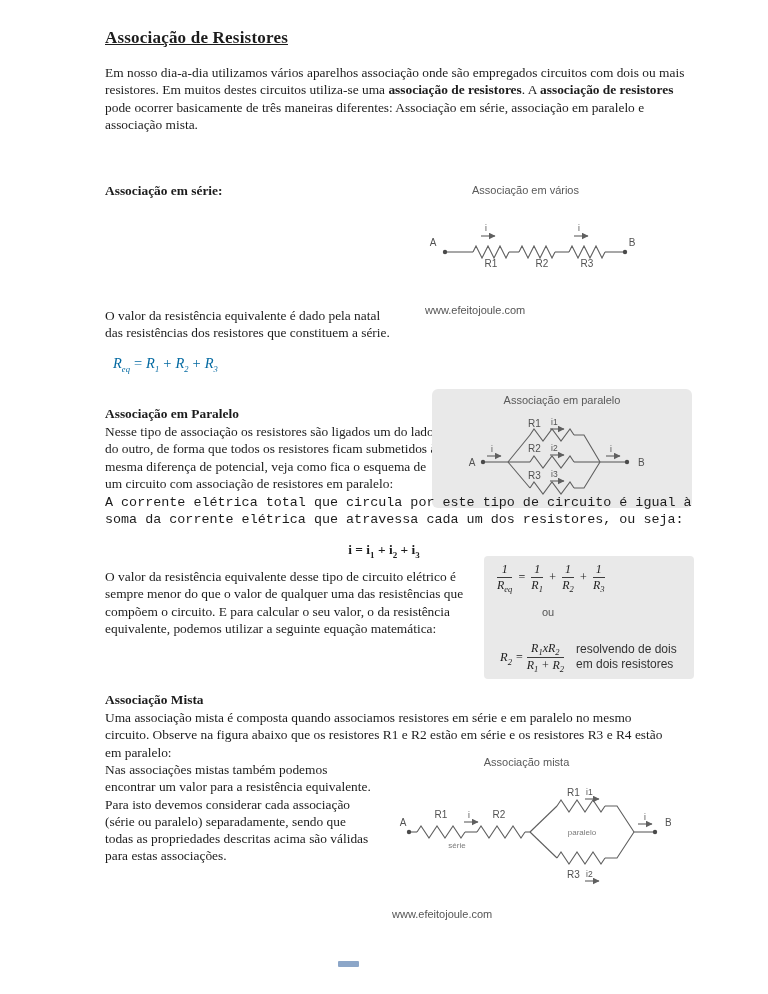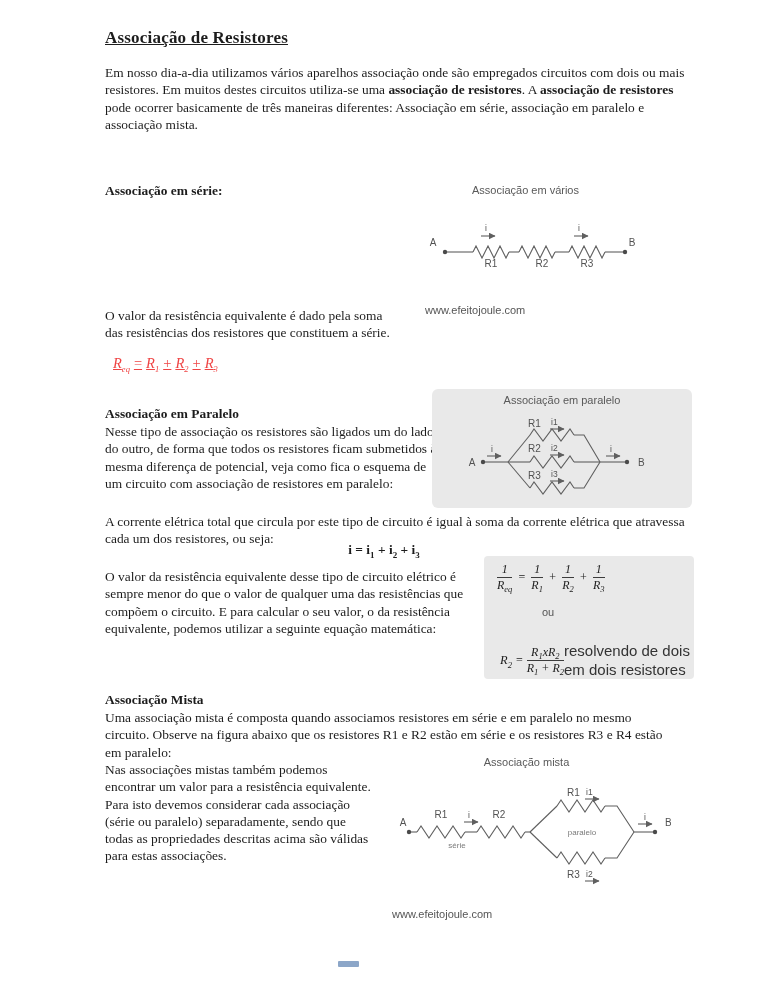--- a/index.html
+++ b/index.html
@@ -30,37 +30,37 @@
   
   #par-fig { left:432px; top:389px; width:260px; height:119px; background:#e9e9e9; border-radius:6px; }
   #par-fig .fig-title { position:absolute; top:5px; left:0; right:0; }
   #par-fig svg { position:absolute; left:0; top:0; }
   
   #mixed-fig { left:392px; top:756px; width:285px; }
   #mixed-fig .fig-title { padding-right:16px; }
   #mixed-fig svg { margin:4px auto 0; }
   #mixed-fig .watermark { margin-top:10px; padding-right:16px; }
   
-  .formula { font-style:italic; font-size:14.5px; color:#ef4444;text-decoration:underline; }
+  .formula { font-style:italic; font-size:14.5px; color:#0369a1; }
   .formula sub, .frac sub, .tr-lhs sub { font-size:8.5px; line-height:0; font-style:italic; }
   .formula .op { font-style:normal; margin:0 4px; }
   .current-eq { left:0; top:542px; width:768px; text-align:center;
                 font-size:13.4px; font-weight:bold; }
   .current-eq sub { font-size:9px; line-height:0; }
   #formula-box { left:484px; top:556px; width:210px; height:123px; background:#e9e9e9; border-radius:4px; }
   .frac { display:inline-block; text-align:center; vertical-align:middle; font-style:italic; font-size:12px; color:#222; }
   .frac .num { display:block; border-bottom:1px solid #3c3c3c; padding:0 3px 1px; line-height:1.1; }
   .frac .den { display:block; padding-top:1px; line-height:1.1; }
   .fbox-row1 { position:absolute; left:13px; top:7px; }
   .fbox-row1 .op { font-size:12px; margin:0 2px; vertical-align:middle; }
   .fbox-ou { position:absolute; left:58px; top:50px; font-family:"Liberation Sans",sans-serif; font-size:11px; color:#555; }
   .fbox-row2 { position:absolute; left:16px; top:86px; display:flex; align-items:center; }
   .tr-lhs { font-style:italic; font-size:12.5px; }
   .fbox-row2 .op { margin:0 4px; font-size:12px; }
-  .fnote { font-family:"Liberation Sans",sans-serif; font-size:15px; color:#333; line-height:1.25; }
+  .fnote { margin-left:12px; font-family:"Liberation Sans",sans-serif; font-size:12px; color:#333; line-height:1.25; }
   .fnote span { display:block; }
   #footer-mark { left:338px; top:961px; width:21px; height:6px; background:#8ca6c8; border-radius:1px; }
 </style>
 </head>
 <body>
 
 <div class="page">
 
   <h1 class="abs doc-title">Associação de Resistores</h1>
 
@@ -97,21 +97,21 @@
         <text x="61" y="35" text-anchor="middle" class="ilab">i</text>
         <text x="154" y="35" text-anchor="middle" class="ilab">i</text>
         <text x="66" y="71" text-anchor="middle">R1</text>
         <text x="117" y="71" text-anchor="middle">R2</text>
         <text x="162" y="71" text-anchor="middle">R3</text>
       </g>
     </svg>
     <div class="watermark">www.efeitojoule.com</div>
   </div>
 
-  <div class="abs para" style="left:105px; top:307px; width:292px;">O valor da resistência equivalente é dado pela soma das resistências dos resistores que constituem a série.</div>
+  <div class="abs para" style="left:105px; top:307px; width:292px;">O valor da resistência equivalente é dado pela natal das resistências dos resistores que constituem a série.</div>
 
   <div class="abs formula" style="left:113px; top:355px;">
     <i>R</i><sub>eq</sub><span class="op">=</span><i>R</i><sub>1</sub><span class="op">+</span><i>R</i><sub>2</sub><span class="op">+</span><i>R</i><sub>3</sub>
   </div>
 
   <div class="abs h" style="left:105px; top:406px;">Associação em Paralelo</div>
   <div class="abs para" style="left:105px; top:423px; width:338px;">Nesse tipo de associação os resistores são ligados um do lado do outro, de forma que todos os resistores ficam submetidos à mesma diferença de potencial, veja como fica o esquema de um circuito com associação de resistores em paralelo:</div>
 
   <div class="abs" id="par-fig">
     <div class="fig-title">Associação em paralelo</div>
@@ -149,21 +149,21 @@
         <text x="96" y="38">R1</text>
         <text x="119" y="36" class="ilab">i1</text>
         <text x="96" y="63">R2</text>
         <text x="119" y="62" class="ilab">i2</text>
         <text x="96" y="90">R3</text>
         <text x="119" y="88" class="ilab">i3</text>
       </g>
     </svg>
   </div>
 
-  <div class="abs para" style="left:105px; top:513px; width:600px;">A corrente elétrica total que circula por este tipo de circuito é igual à soma da corrente elétrica que atravessa cada um dos resistores, ou seja:</div>
+  <div class="abs para" style="left:105px; top:494px; width:600px;font-family:Liberation Mono, monospace;">A corrente elétrica total que circula por este tipo de circuito é igual à soma da corrente elétrica que atravessa cada um dos resistores, ou seja:</div>
 
   <div class="abs current-eq">
     <span>i</span> <span>=</span> <span>i</span><sub>1</sub> <span>+</span> <span>i</span><sub>2</sub> <span>+</span> <span>i</span><sub>3</sub>
   </div>
 
   <div class="abs para" style="left:105px; top:568px; width:380px;">O valor da resistência equivalente desse tipo de circuito elétrico é sempre menor do que o valor de qualquer uma das resistências que compõem o circuito. E para calcular o seu valor, o da resistência equivalente, podemos utilizar a seguinte equação matemática:</div>
 
   <div class="abs" id="formula-box">
     <div class="fbox-row1">
       <span class="frac"><span class="num">1</span><span class="den"><i>R</i><sub>eq</sub></span></span>

